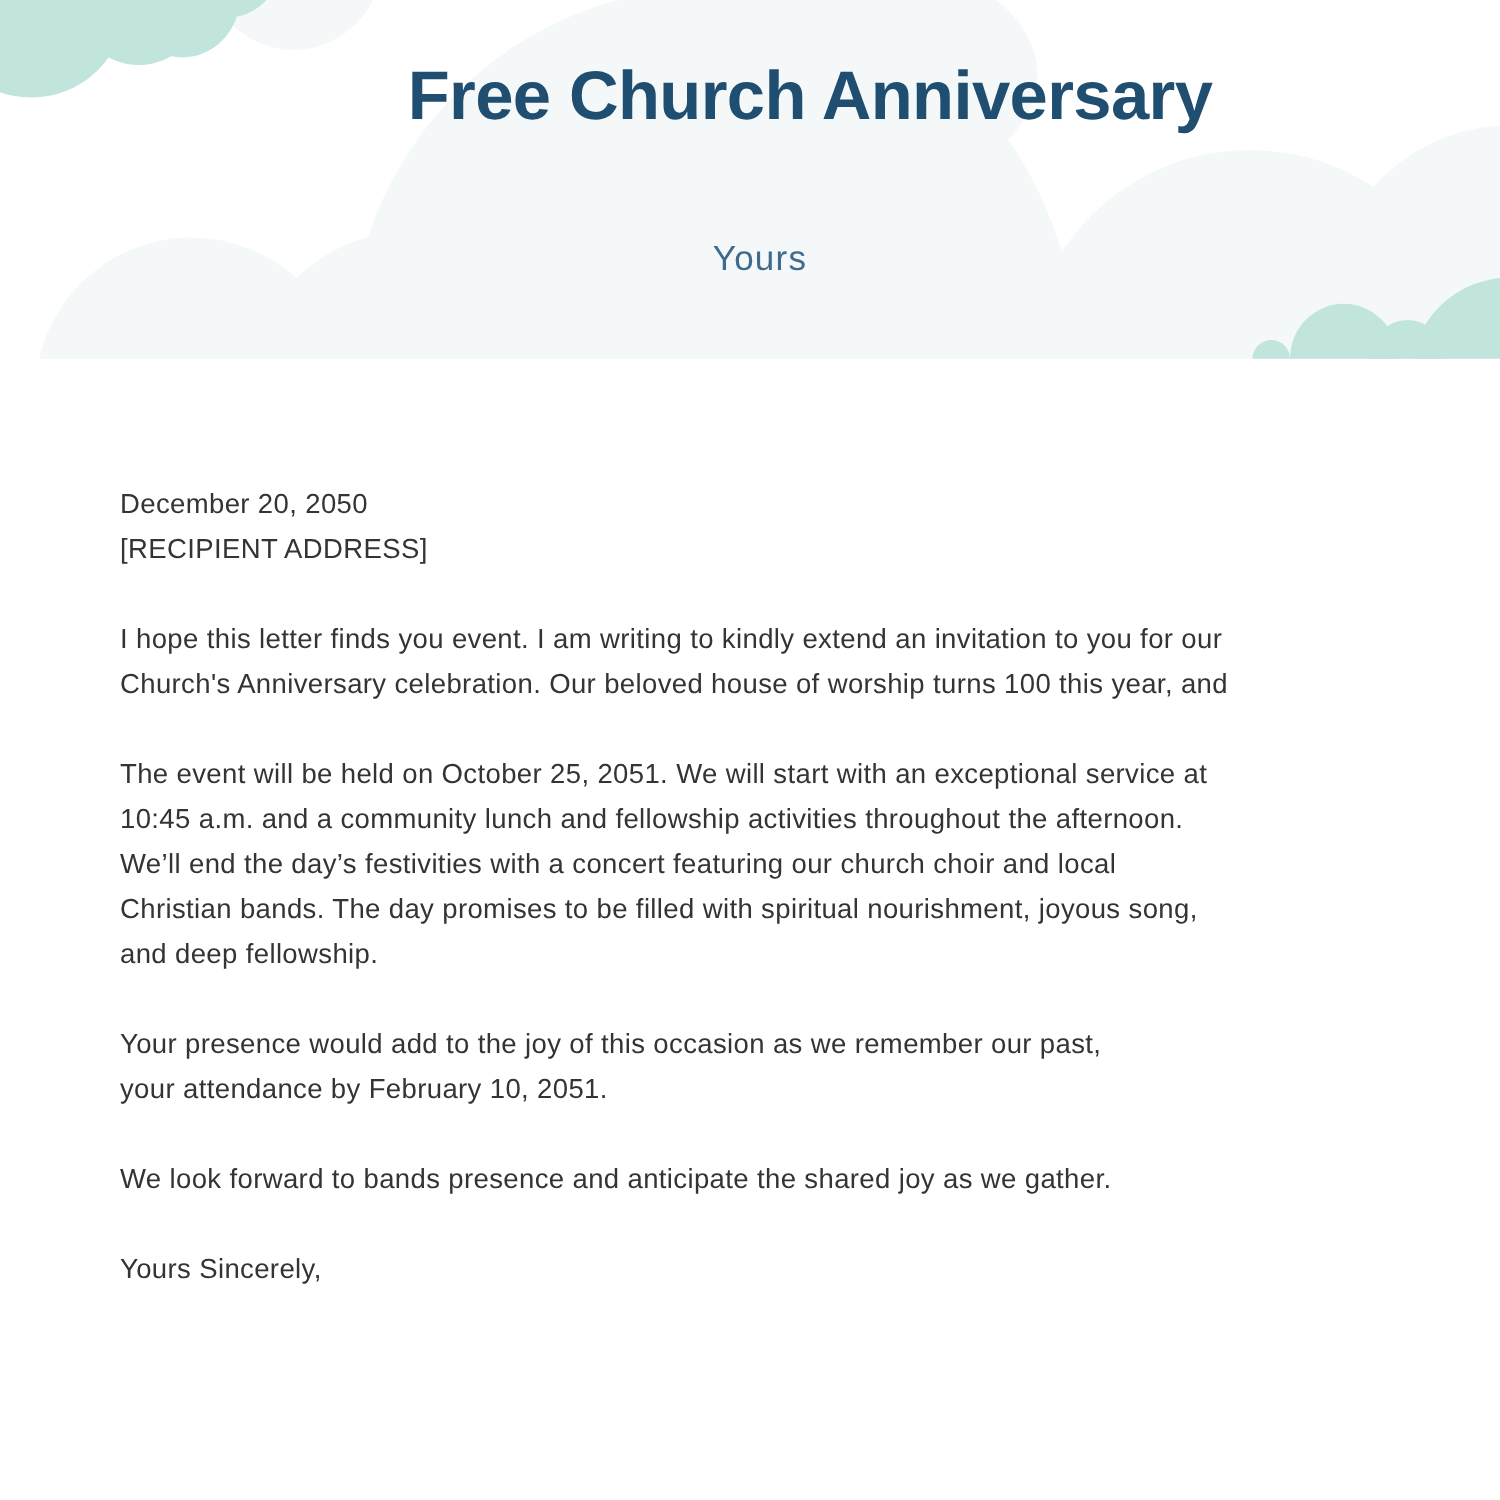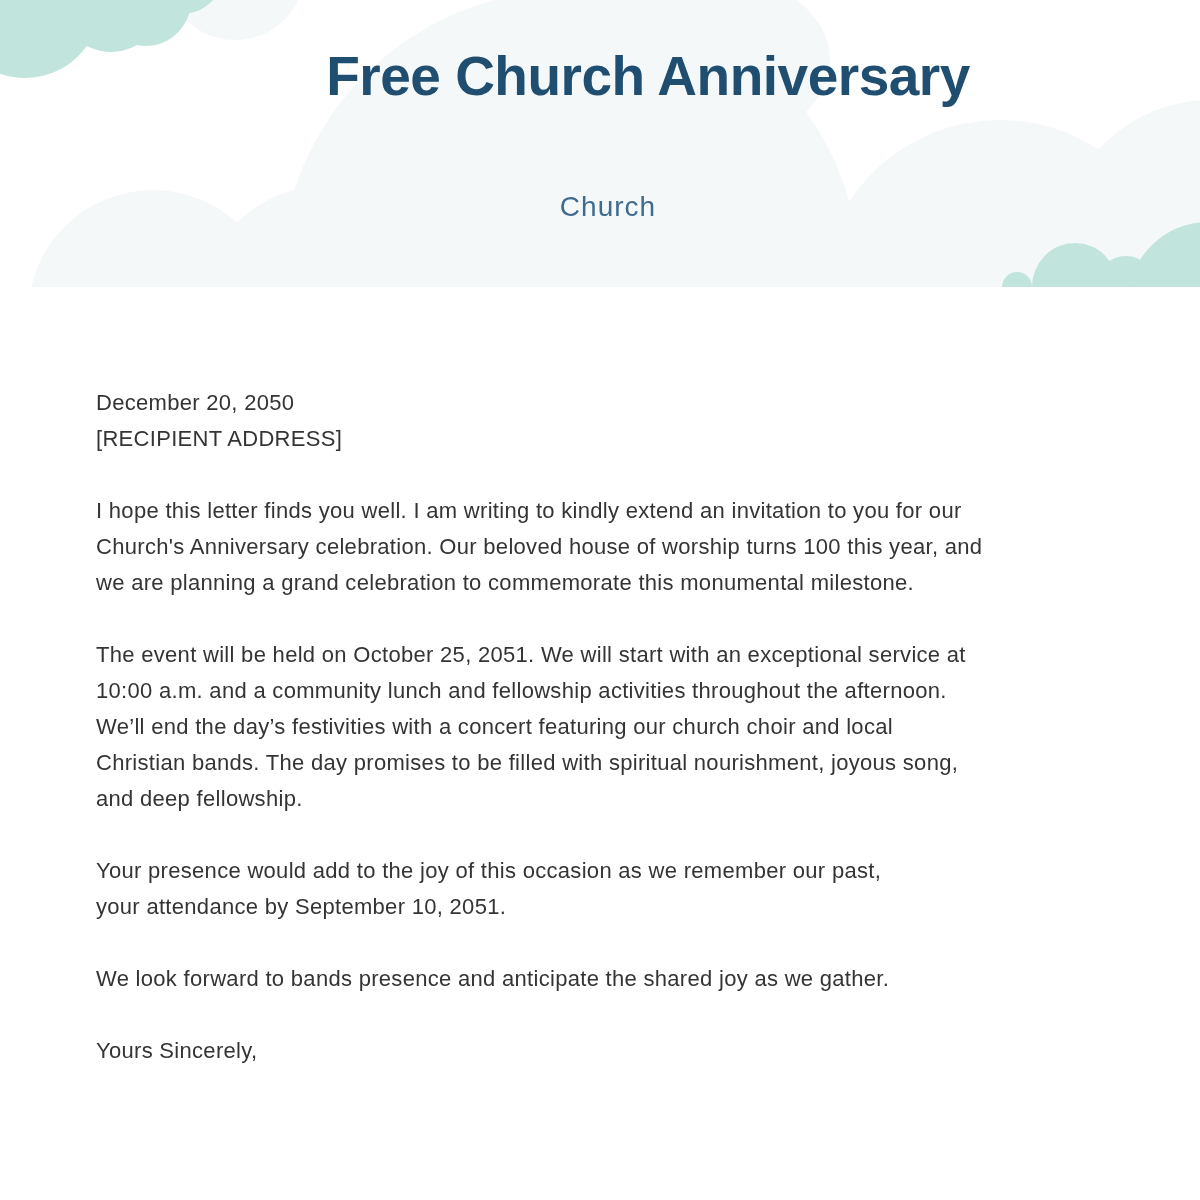--- a/index.html
+++ b/index.html
@@ -92,48 +92,47 @@
     <div class="cloud teal t3"></div>
     <div class="cloud teal t4"></div>
     <div class="cloud teal t5"></div>
     <div class="cloud teal t6"></div>
     <div class="cloud teal t7"></div>
     <div class="cloud teal t8"></div>
 
     <h1>
       <span class="t-line">Free Church Anniversary</span>
     </h1>
-    <div class="subtitle">Church</div>
+    <div class="subtitle">Yours</div>
   </header>
 
   <main class="letter">
 
     <div class="block">
       <div class="line">December 20, 2050</div>
       <div class="line">[RECIPIENT ADDRESS]</div>
     </div>
 
 
     <div class="block">
-      <div class="line">I hope this letter finds you well. I am writing to kindly extend an invitation to you for our</div>
+      <div class="line">I hope this letter finds you event. I am writing to kindly extend an invitation to you for our</div>
       <div class="line">Church's Anniversary celebration. Our beloved house of worship turns 100 this year, and</div>
-      <div class="line">we are planning a grand celebration to commemorate this monumental milestone.</div>
     </div>
 
     <div class="block">
       <div class="line">The event will be held on October 25, 2051. We will start with an exceptional service at</div>
-      <div class="line">10:00 a.m. and a community lunch and fellowship activities throughout the afternoon.</div>
+      <div class="line">10:45 a.m. and a community lunch and fellowship activities throughout the afternoon.</div>
       <div class="line">We’ll end the day’s festivities with a concert featuring our church choir and local</div>
       <div class="line">Christian bands. The day promises to be filled with spiritual nourishment, joyous song,</div>
       <div class="line">and deep fellowship.</div>
     </div>
 
     <div class="block">
       <div class="line">Your presence would add to the joy of this occasion as we remember our past,</div>
-      <div class="line">your attendance by September 10, 2051.</div>
+      <div class="line">your attendance by February 10, 2051.</div>
     </div>
 
     <div class="block">
       <div class="line">We look forward to bands presence and anticipate the shared joy as we gather.</div>
     </div>
 
     <div class="block">
       <div class="line">Yours Sincerely,</div>
     </div>
 

